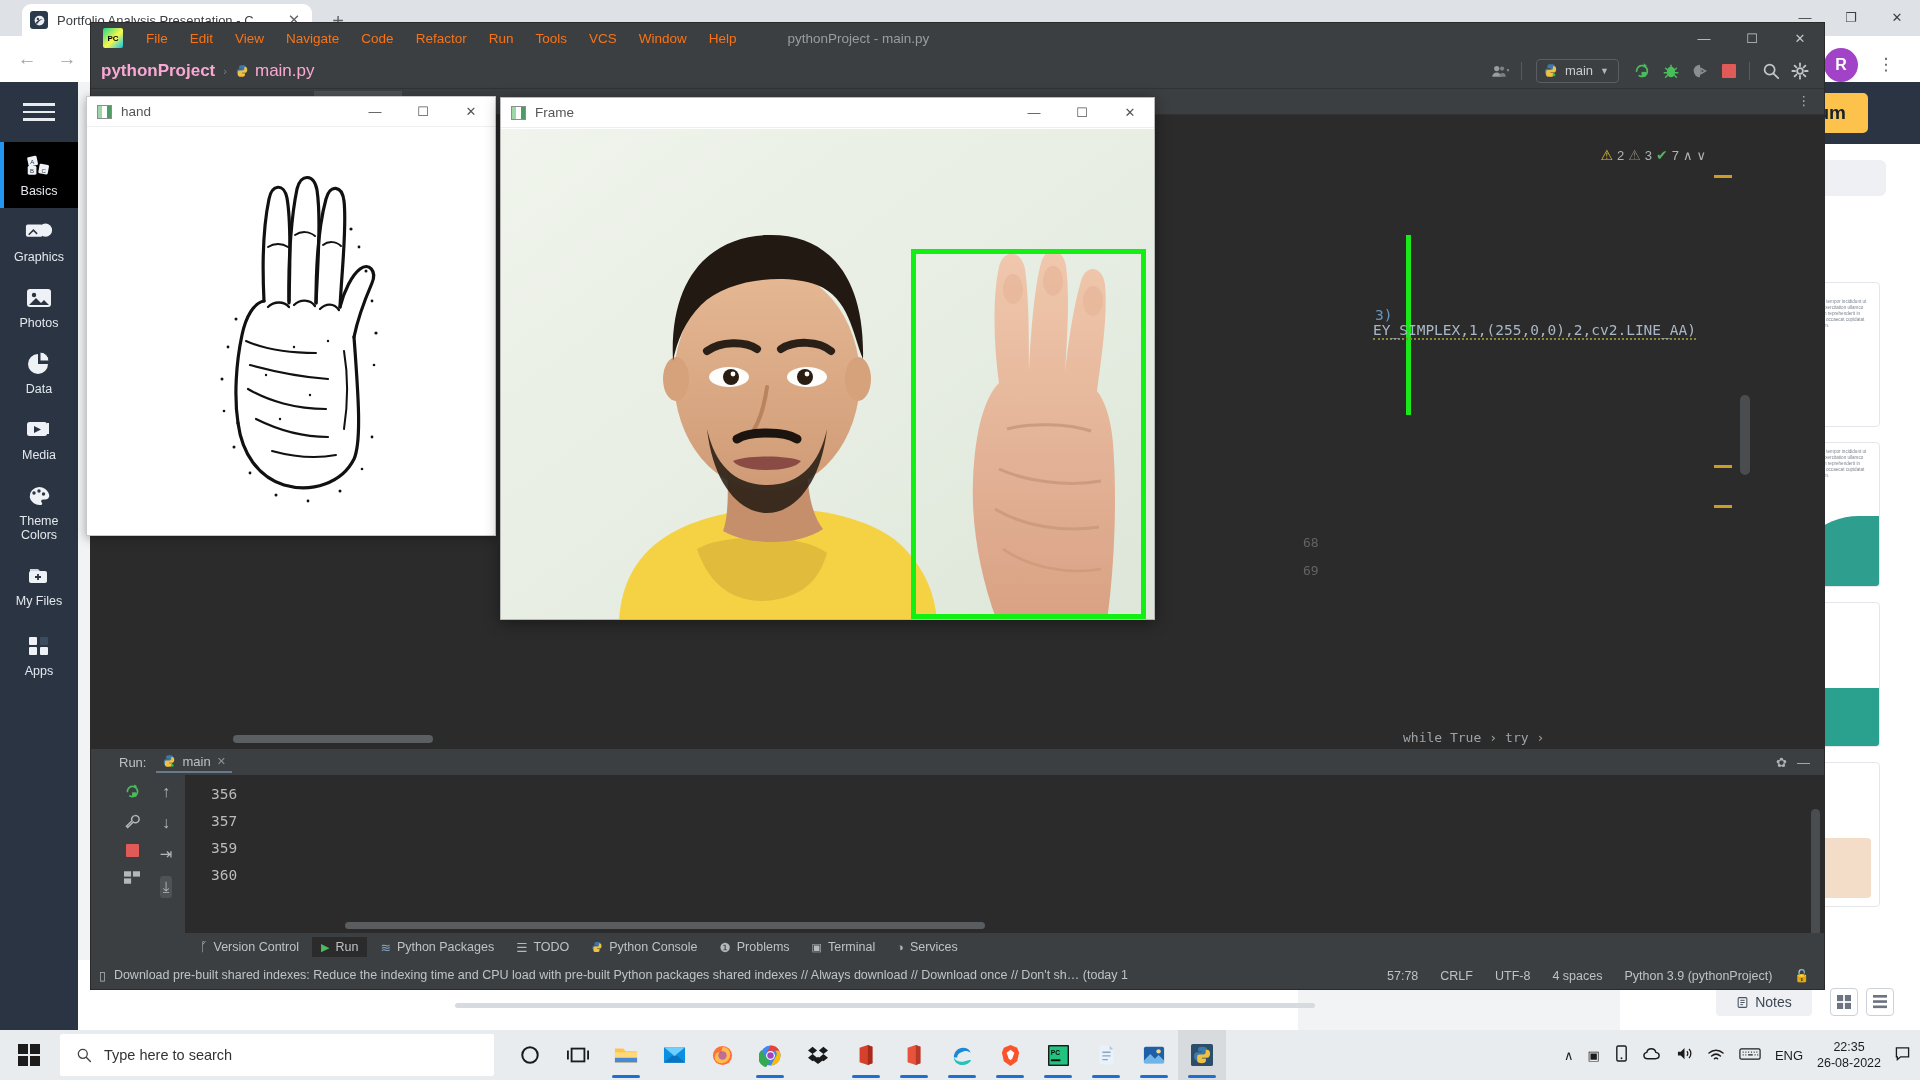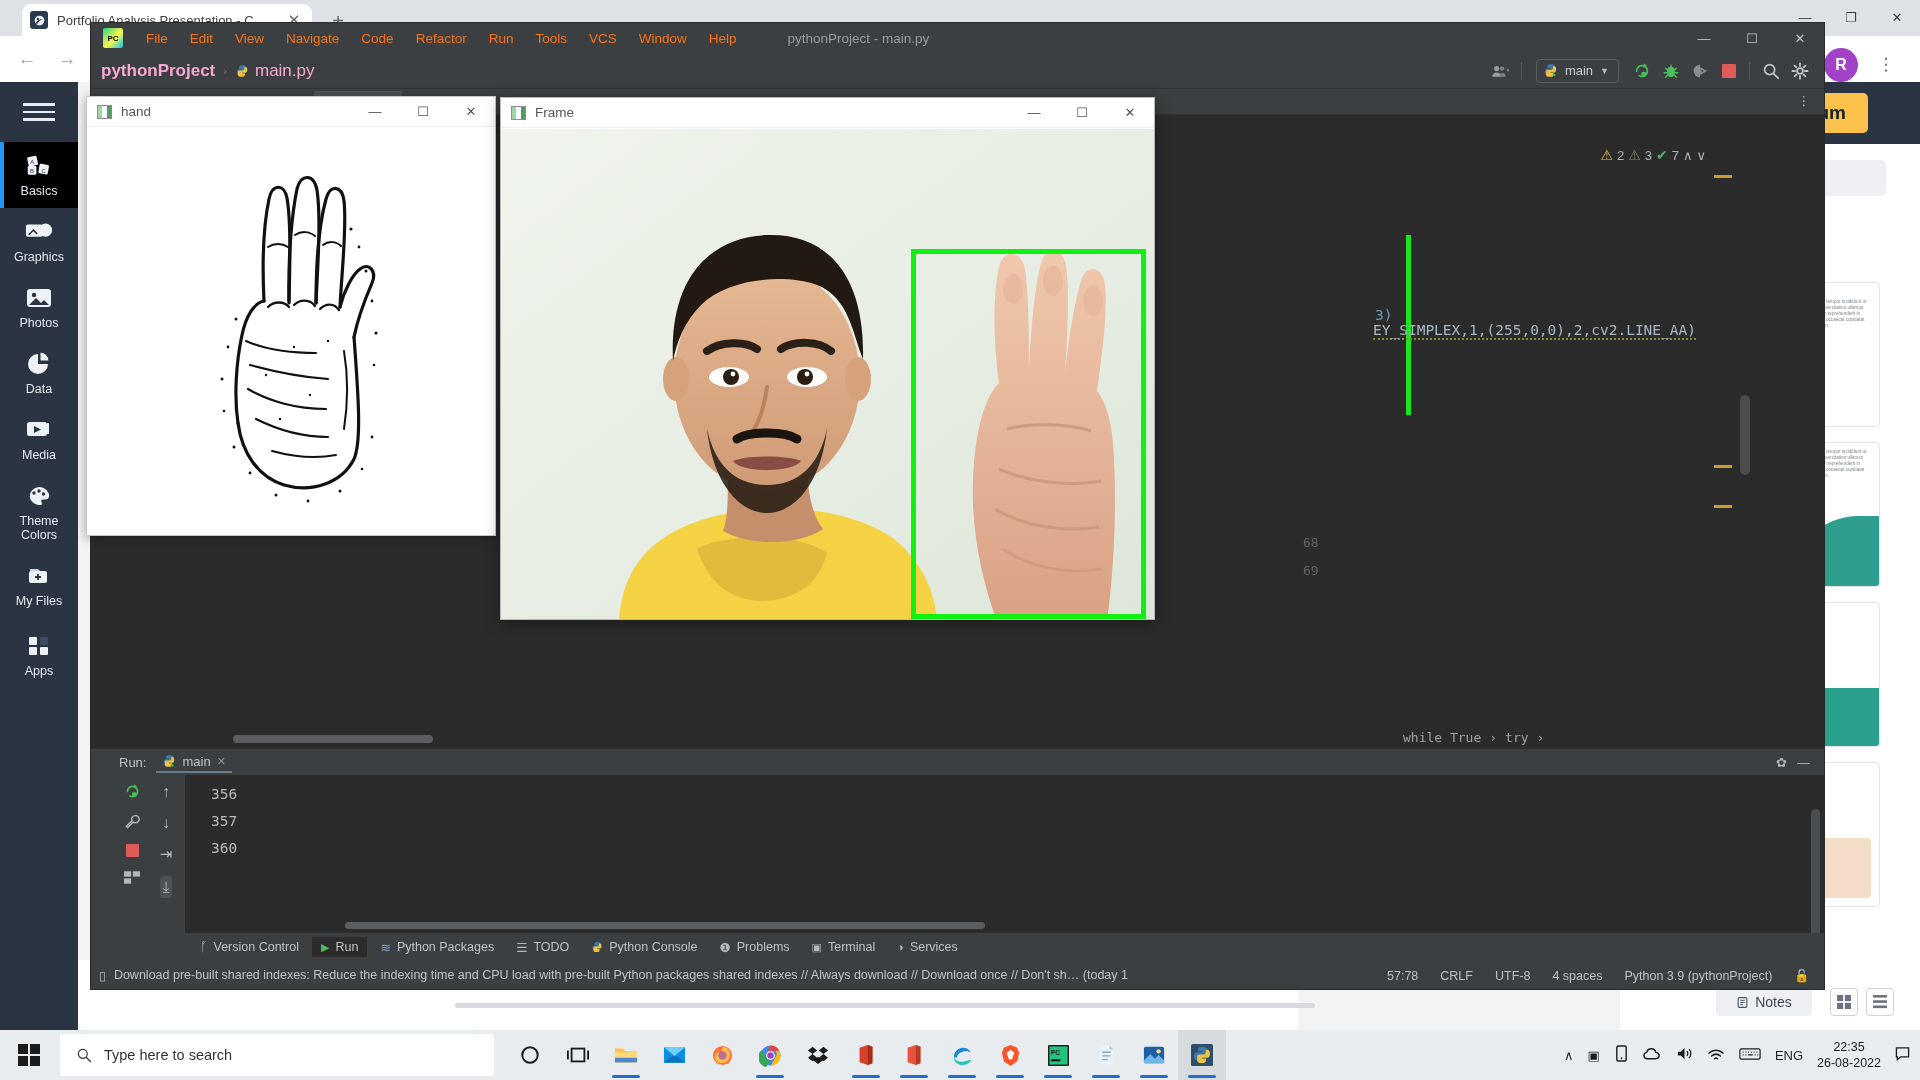--- a/index.html
+++ b/index.html
@@ -788,20 +788,21 @@
     <div id="run-toolbar-b">
       <span style="color:#b5b8ba;font-size:16px">↑</span>
       <span style="color:#b5b8ba;font-size:16px">↓</span>
       <span style="color:#b5b8ba;font-size:15px">⇥</span>
       <span style="color:#b5b8ba;font-size:15px;background:#4e5254;padding:2px 3px;border-radius:3px">⤓</span>
     </div>
 
     <div id="run-console">
       <div>356</div>
       <div>357</div>
+      <div>359</div>
       <div>360</div>
       <div id="run-console-scroll"></div>
       <div id="run-console-hscroll"></div>
     </div>
   </div>
 
   <div id="pc-bottom-tabs">
     <span class="bt-tab">
       <span style="color:#b5b8ba">ᚵ</span>
       <span>Version Control</span>

